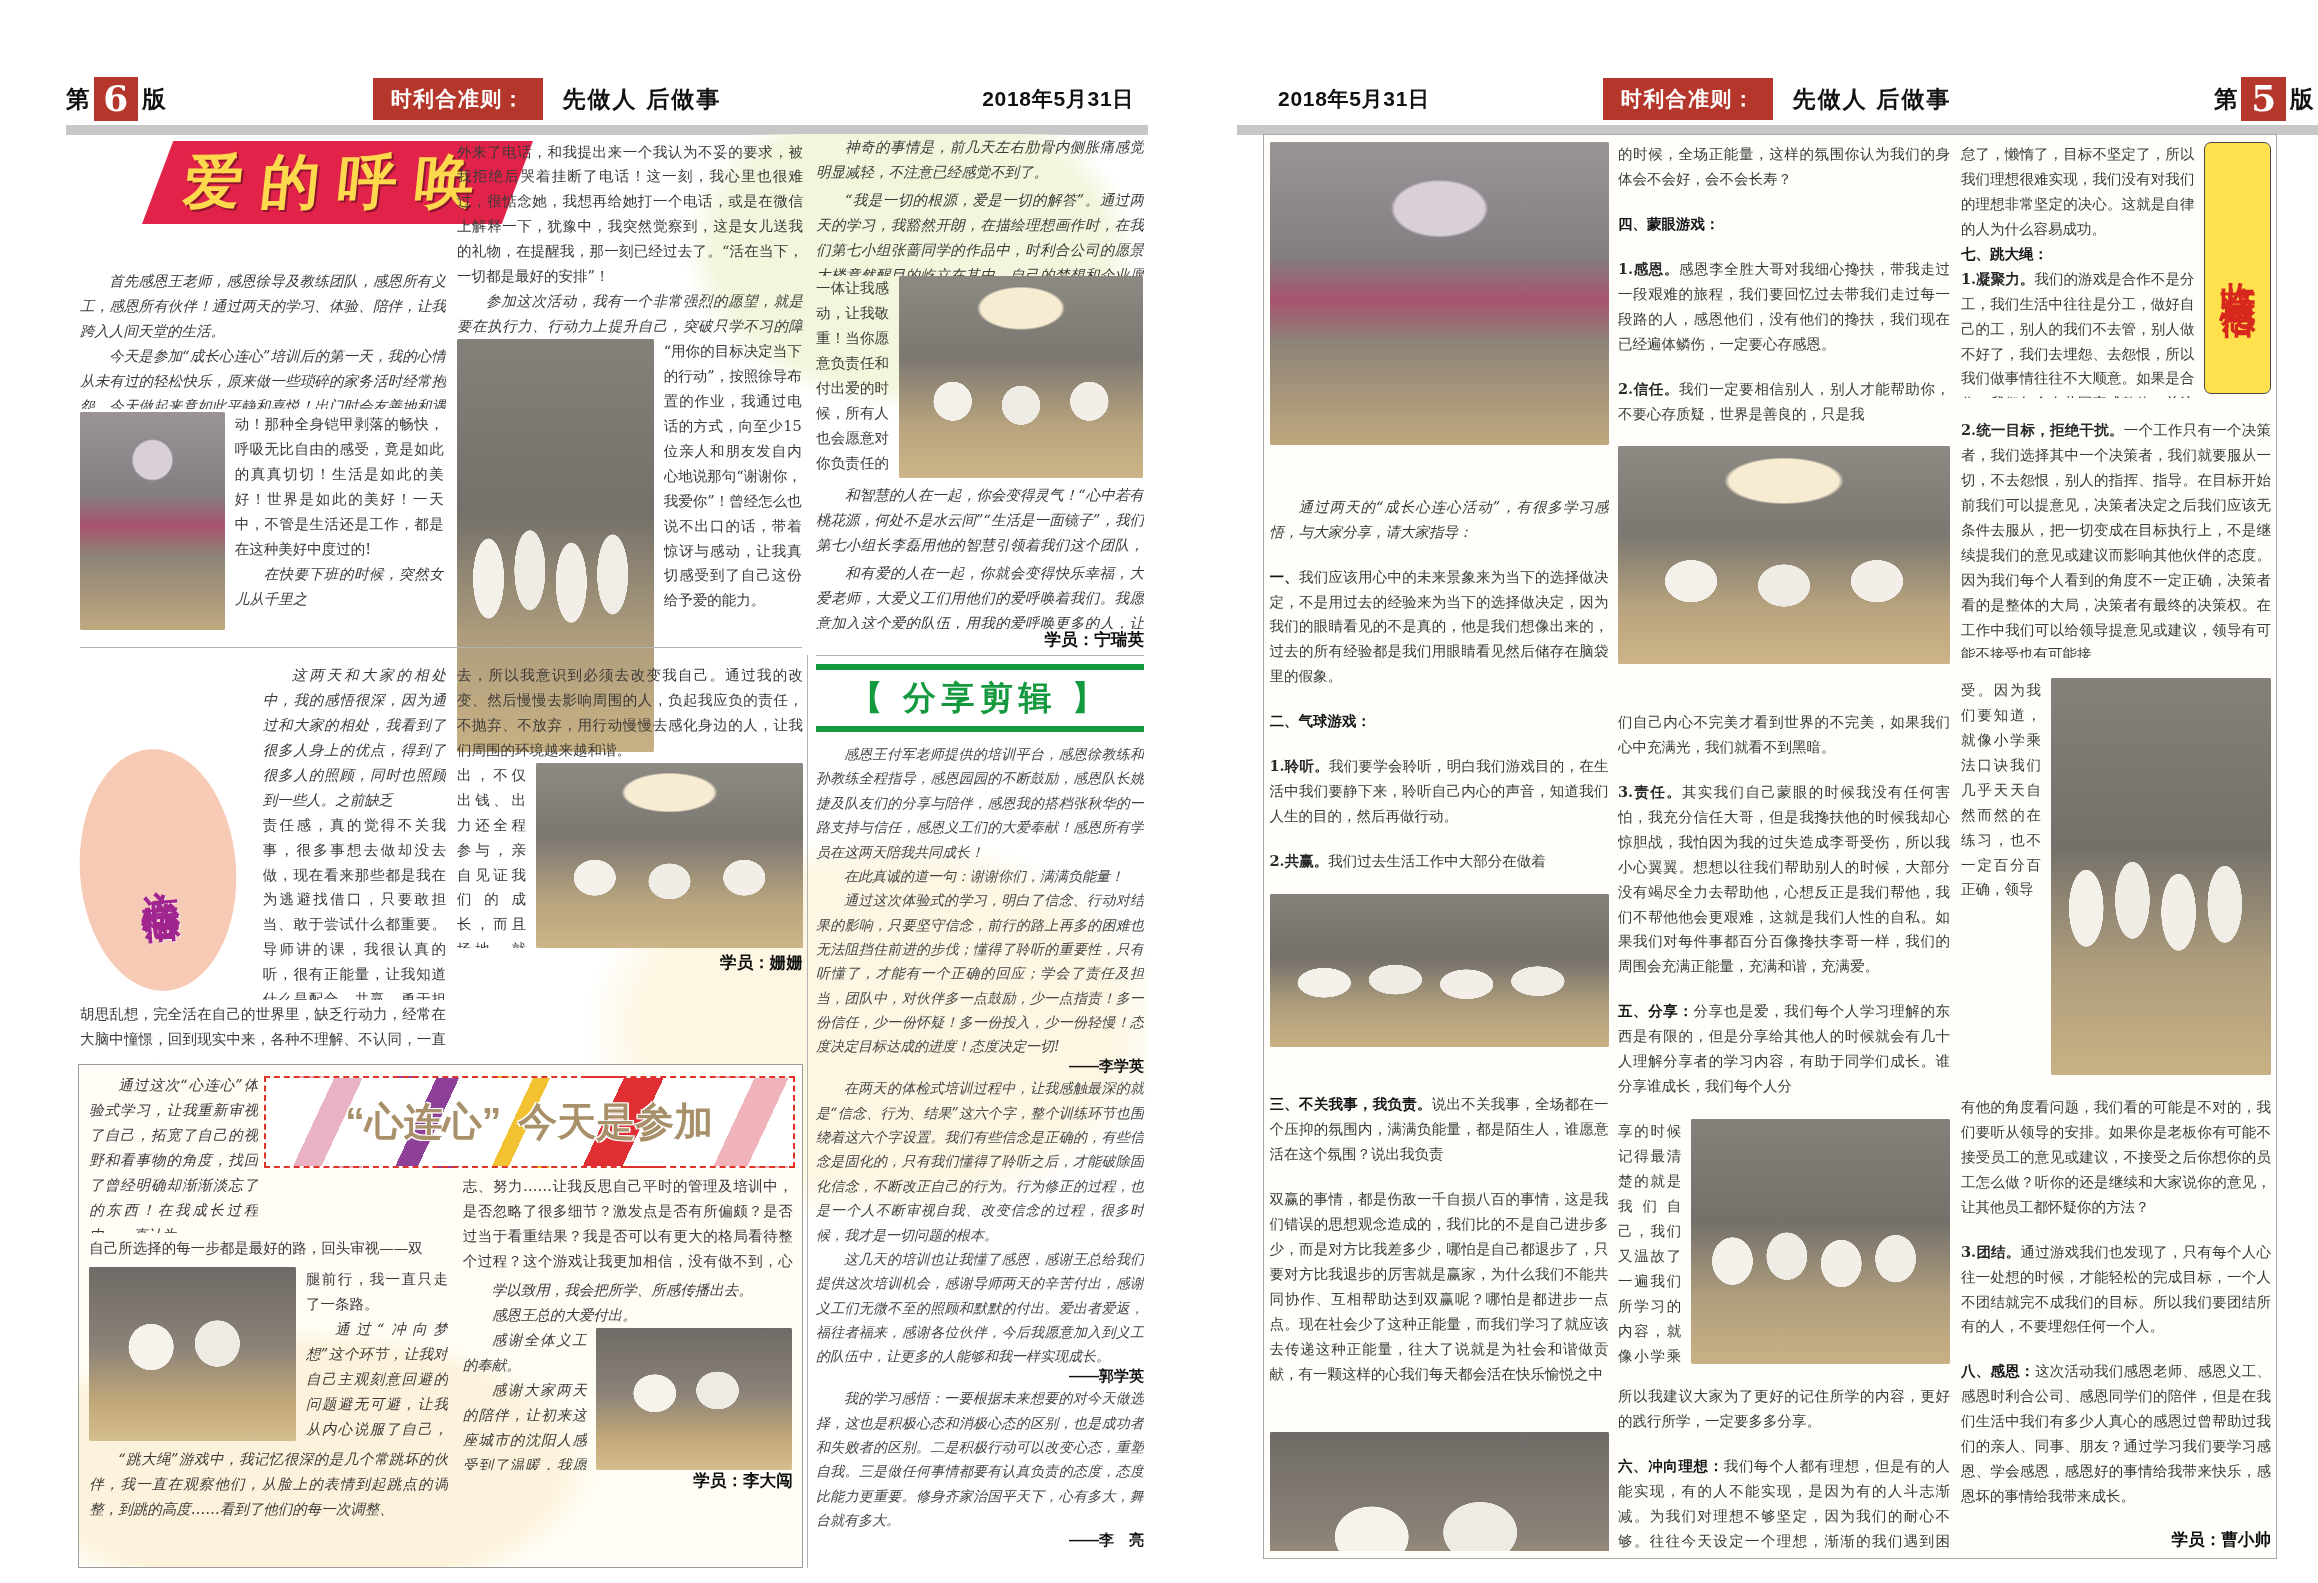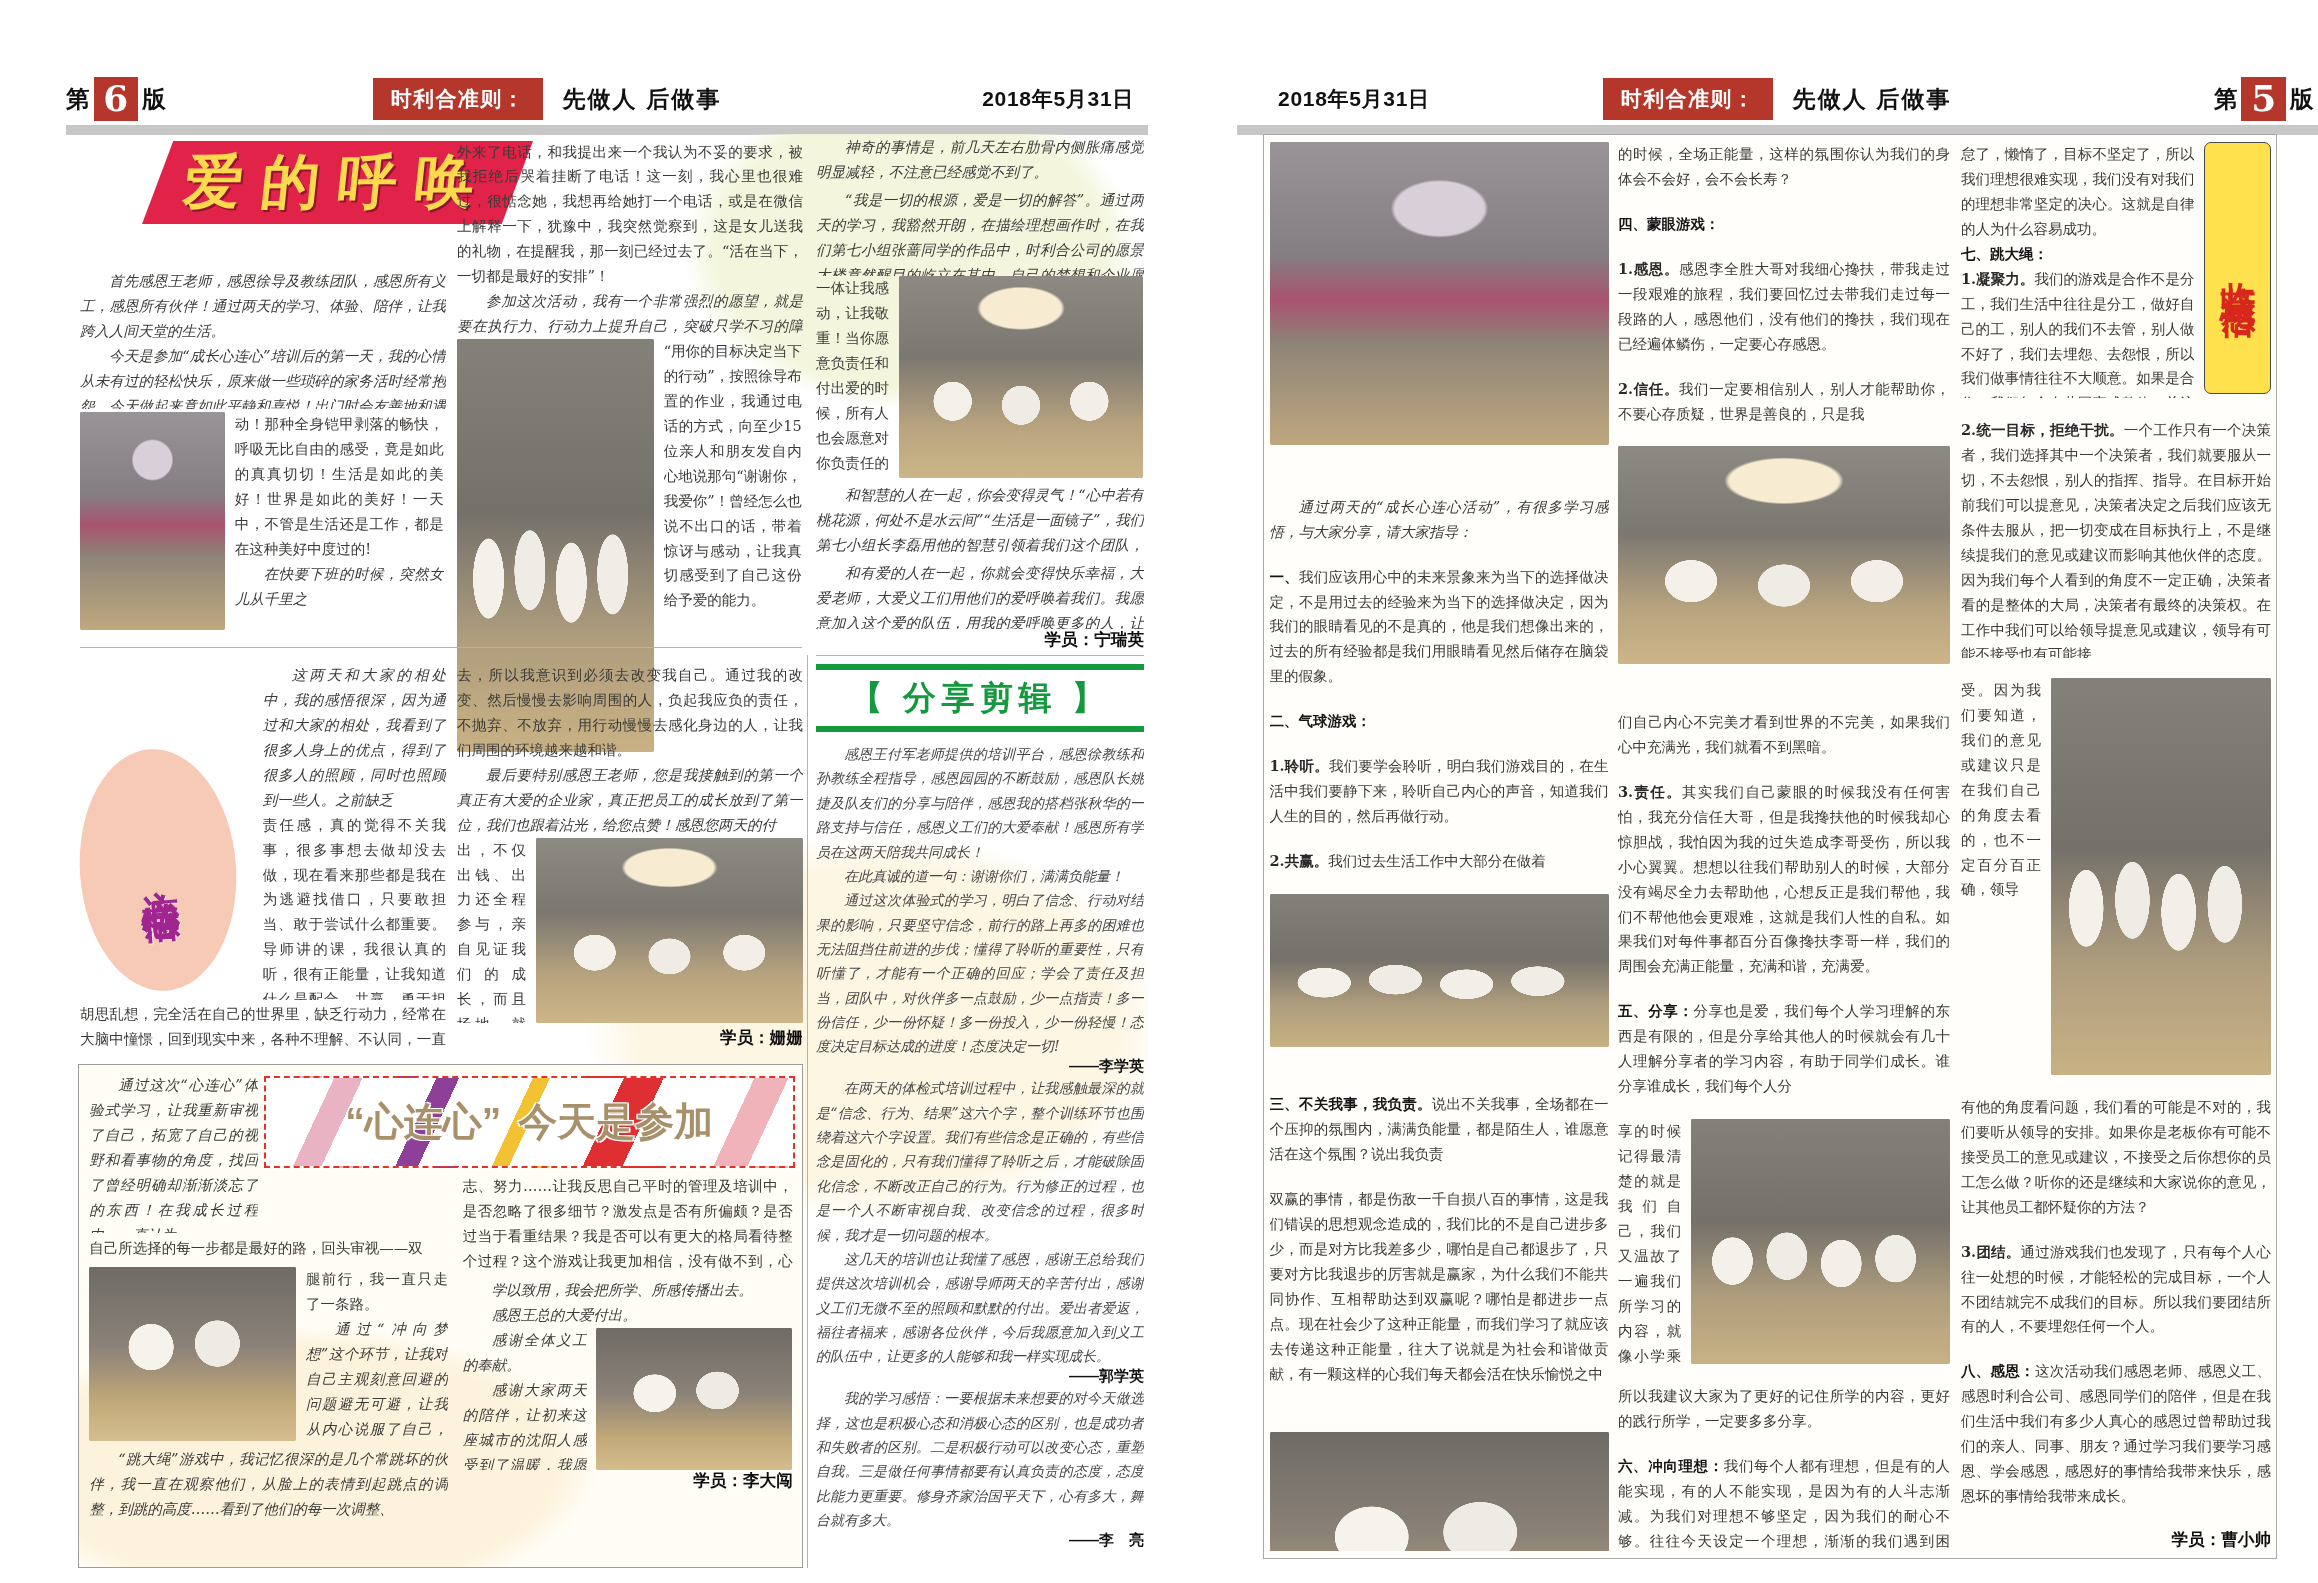--- a/index.html
+++ b/index.html
@@ -193,21 +193,20 @@
           <p class="t i">这两天和大家的相处中，我的感悟很深，因为通过和大家的相处，我看到了很多人身上的优点，得到了很多人的照顾，同时也照顾到一些人。之前缺乏</p>
           <p class="t">责任感，真的觉得不关我事，很多事想去做却没去做，现在看来那些都是我在为逃避找借口，只要敢担当、敢于尝试什么都重要。导师讲的课，我很认真的听，很有正能量，让我知道什么是配合、共赢、勇于担当……感恩之心是基础，目标是力量的源泉，信任和配合是成功的要素，不过最重要的还是行动，我之前最大的毛病是</p>
         </div>
       </div>
       <div class="abs clip" style="left:14px;top:868px;width:366px;height:55px">
         <p class="t">胡思乱想，完全活在自己的世界里，缺乏行动力，经常在大脑中憧憬，回到现实中来，各种不理解、不认同，一直在想办法逃离，可又逃不出</p>
       </div>
 
       <div class="abs clip" style="left:391px;top:529px;width:346px;height:397px">
         <p class="t">去，所以我意识到必须去改变我自己。通过我的改变、然后慢慢去影响周围的人，负起我应负的责任，不抛弃、不放弃，用行动慢慢去感化身边的人，让我们周围的环境越来越和谐。</p>
-        <p class="t i">最后要特别感恩王老师，您是我接触到的第一个真正有大爱的企业家，真正把员工的成长放到了第一位，我们也跟着沾光，给您点赞！感恩您两天的付</p>
         <div class="row" style="height:185px">
           <div class="clip" style="width:69px">
             <p class="t">出，不仅出钱、出力还全程参与，亲自见证我们的成长，而且场地、就餐等都布置、安排的很满意，让我们特别开心，感恩您的付出!</p>
           </div>
           <div class="photo ph-hall" style="width:267px;height:185px"></div>
         </div>
         <div class="byline" style="margin-top:4.1px">学员：姗姗</div>
       </div>
 
       <div class="abs actbox" style="left:11.8px;top:930px;width:723px;height:502px">
@@ -313,21 +312,21 @@
             </div>
             <div class="harvest">
               <span>收获与感悟</span>
             </div>
           </div>
           <div class="clip" style="height:324px">
             <p class="t"><b class="lead">2.统一目标，拒绝干扰。</b><span>一个工作只有一个决策者，我们选择其中一个决策者，我们就要服从一切，不去怨恨，别人的指挥、指导。在目标开始前我们可以提意见，决策者决定之后我们应该无条件去服从，把一切变成在目标执行上，不是继续提我们的意见或建议而影响其他伙伴的态度。因为我们每个人看到的角度不一定正确，决策者看的是整体的大局，决策者有最终的决策权。在工作中我们可以给领导提意见或建议，领导有可能不接受也有可能接</span></p>
           </div>
           <div class="row" style="height:397px">
             <div class="clip" style="width:80px">
-              <p class="t">受。因为我们要知道，我们的意见或建议只是在我们自己的角度去看的，也不一定百分百正确，领导</p>
+              <p class="t">受。因为我们要知道，就像小学乘法口诀我们几乎天天自然而然的在练习，也不一定百分百正确，领导</p>
             </div>
             <div class="photo" style="width:220px;height:397px"></div>
           </div>
           <p class="t">有他的角度看问题，我们看的可能是不对的，我们要听从领导的安排。如果你是老板你有可能不接受员工的意见或建议，不接受之后你想你的员工怎么做？听你的还是继续和大家说你的意见，让其他员工都怀疑你的方法？</p>
           <p class="t"><b class="lead">3.团结。</b><span>通过游戏我们也发现了，只有每个人心往一处想的时候，才能轻松的完成目标，一个人不团结就完不成我们的目标。所以我们要团结所有的人，不要埋怨任何一个人。</span></p>
           <p class="t"><b class="h">八、感恩：</b><span>这次活动我们感恩老师、感恩义工、感恩时利合公司、感恩同学们的陪伴，但是在我们生活中我们有多少人真心的感恩过曾帮助过我们的亲人、同事、朋友？通过学习我们要学习感恩、学会感恩，感恩好的事情给我带来快乐，感恩坏的事情给我带来成长。</span></p>
           <div class="byline">学员：曹小帅</div>
         </div>
 
       </div>

